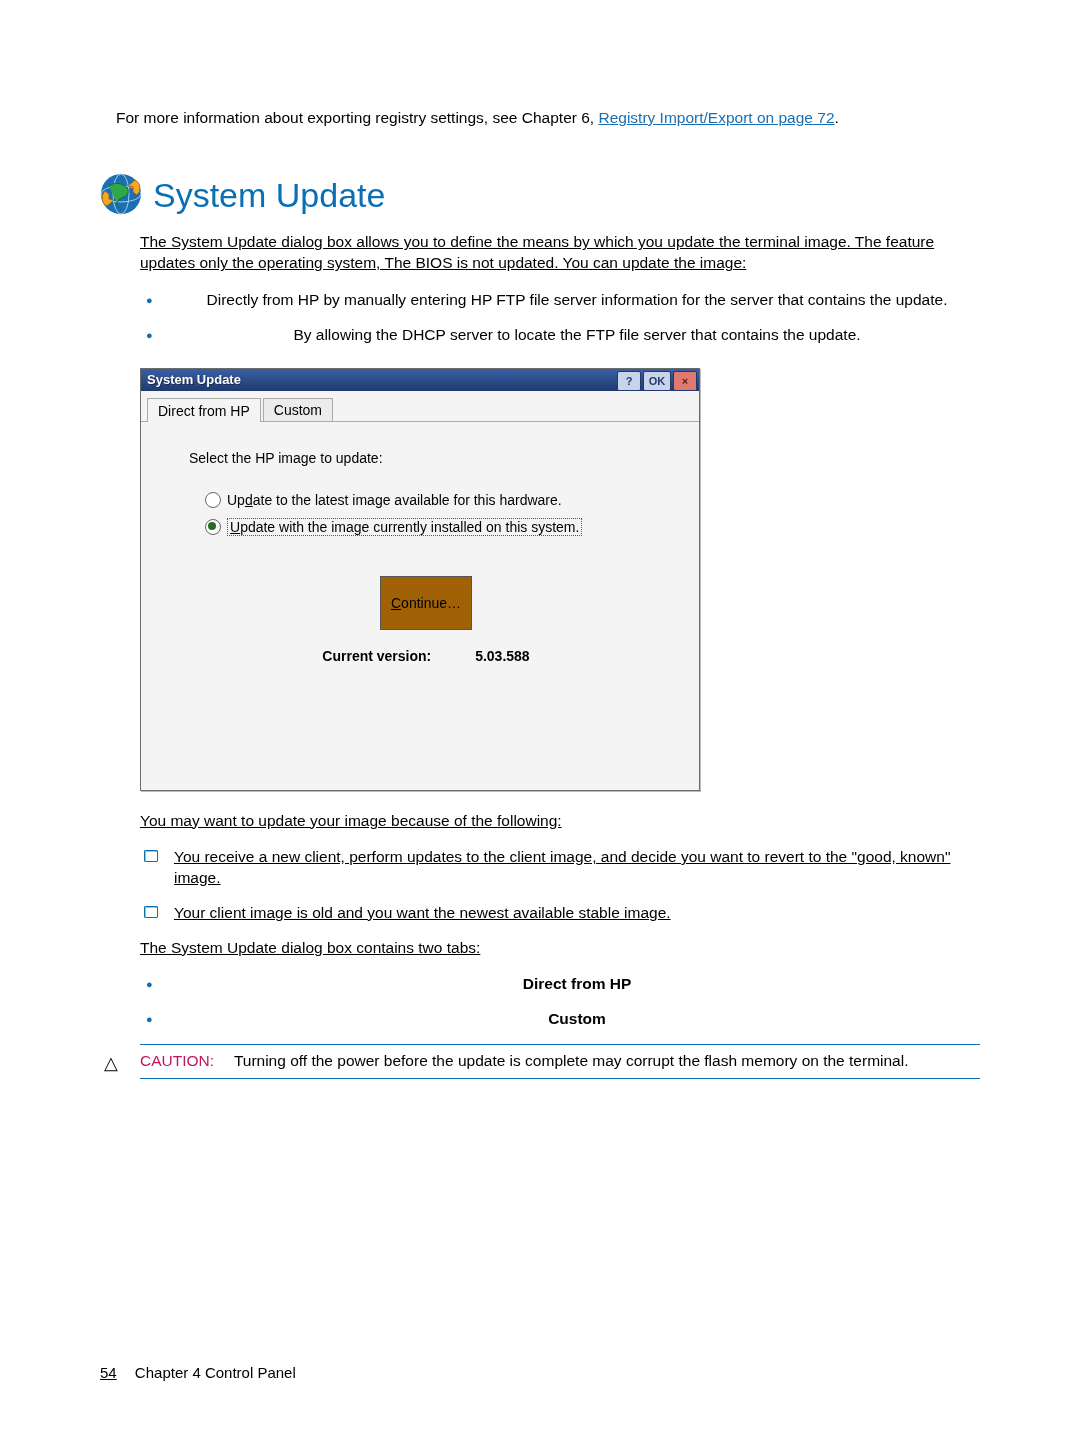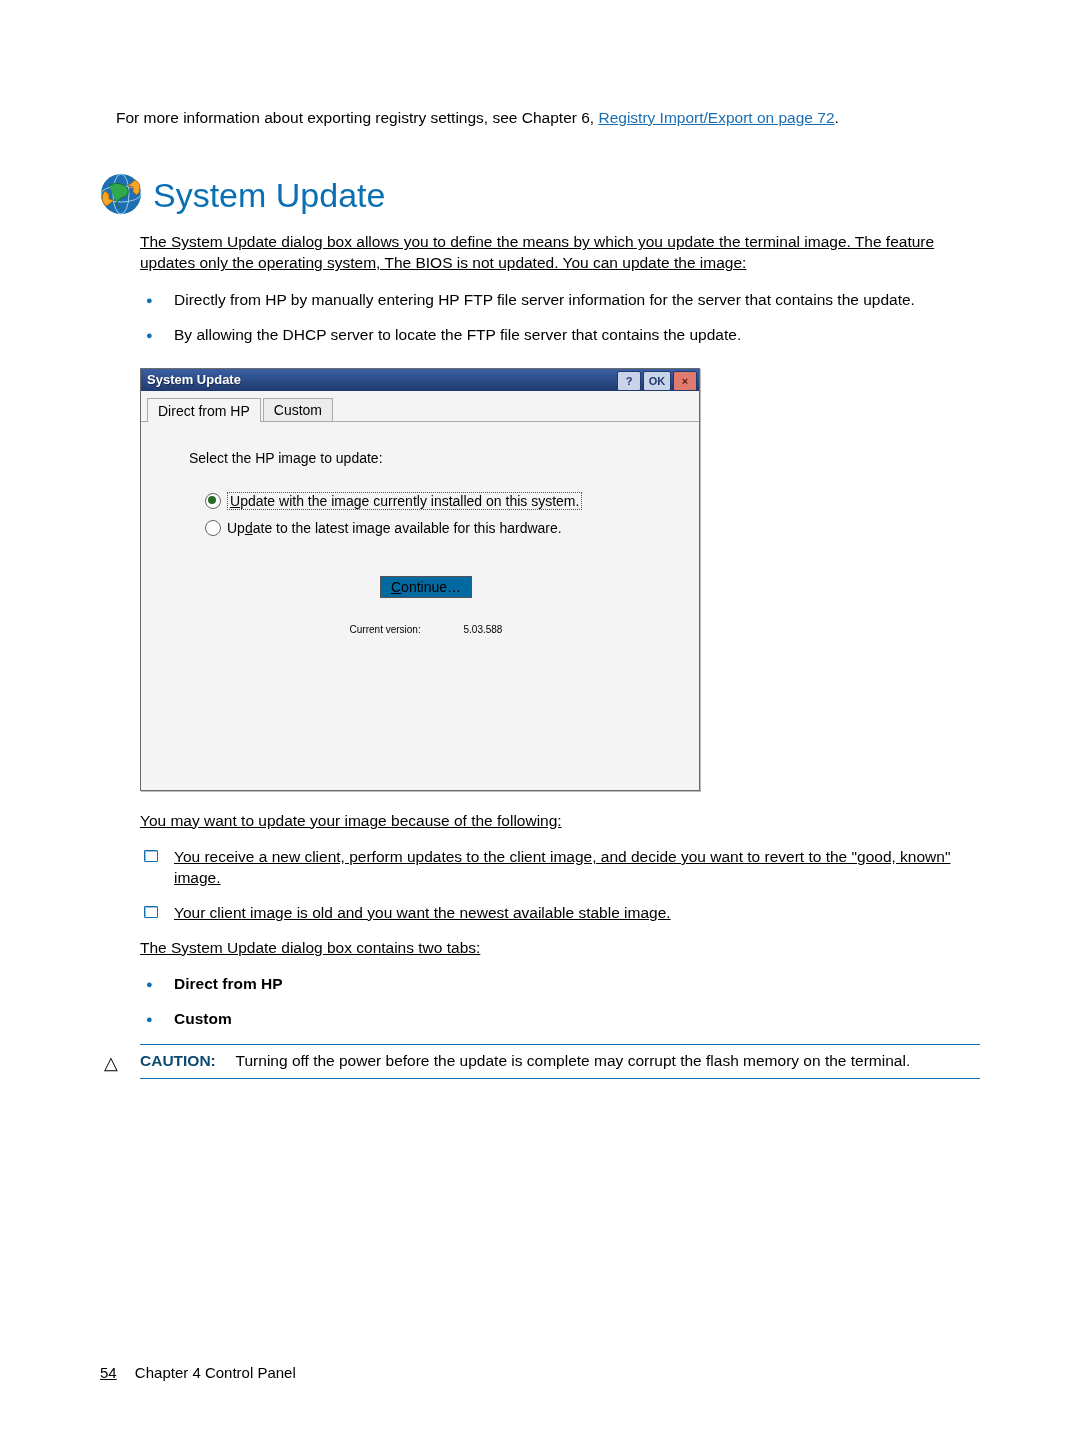--- a/index.html
+++ b/index.html
@@ -62,20 +62,21 @@
     list-style: none;
     padding: 0;
     margin: 14px 0 0 40px;
   }
   ul.dot-list > li {
     position: relative;
     padding-left: 34px;
     margin-bottom: 14px;
     line-height: 1.35;
     font-size: 15.5px;
+    text-align: center;
   }
   ul.dot-list > li::before {
     content: "●";
     color: #0a6fb3;
     position: absolute;
     left: 6px;
     top: 0;
     font-size: 11px;
     line-height: 20px;
   }
@@ -171,33 +172,34 @@
     background: #2a6a2a;
   }
   .radio-label u { text-decoration: underline; }
   .radio-label.dotted {
     border: 1px dotted #555;
     padding: 0 2px;
   }
   .continue-btn {
     display: inline-block;
     border: 1px solid #555;
-    background: #0369a1;
-    padding: 2px 10px;
+    background: #a16207;
+    padding: 18px 10px;
     font-size: 14px;
     margin-top: 30px;
     cursor: pointer;
   }
   .continue-row {
     text-align: center;
   }
   .version-row {
     text-align: center;
-    margin-top: 26px;
-    font-size: 10px;
+    margin-top: 18px;
+    font-size: 14px;
+    font-weight: bold;
   }
   .version-row span { display: inline-block; }
   .version-label { margin-right: 40px; }
 
   ul.checkbox-list {
     list-style: none;
     padding: 0;
     margin: 14px 0 0 40px;
     text-decoration: underline;
   }
@@ -226,22 +228,22 @@
     line-height: 1.35;
     font-size: 15.5px;
   }
   .caution-icon {
     position: absolute;
     left: -36px;
     top: 6px;
     font-size: 18px;
   }
   .caution-label {
-    color: #0c4a6e;
-    font-weight: bold;
+    color: #be185d;
+    font-weight: normal;
   }
   .footer {
     position: absolute;
     bottom: 56px;
     left: 100px;
     font-size: 15px;
   }
   .footer .pn { margin-right: 14px; text-decoration: underline; }
 </style>
 </head>
@@ -283,26 +285,26 @@
         <div class="title-btn close">×</div>
       </div>
       <div class="tabstrip">
         <div class="tab active">Direct from HP</div>
         <div class="tab">Custom</div>
       </div>
       <div class="tab-body">
         <div class="prompt-line">Select the HP image to update:</div>
 
         <div class="radio-row">
+          <span class="radio"></span>
+          <span class="radio-label"><span>Up</span><u>d</u><span>ate to the latest image available for this hardware.</span></span>
+        </div>
+        <div class="radio-row">
           <span class="radio checked"></span>
           <span class="radio-label dotted"><u>U</u><span>pdate with the image currently installed on this system.</span></span>
-        </div>
-        <div class="radio-row">
-          <span class="radio"></span>
-          <span class="radio-label"><span>Up</span><u>d</u><span>ate to the latest image available for this hardware.</span></span>
         </div>
 
         <div class="continue-row">
           <span class="continue-btn"><u>C</u><span>ontinue…</span></span>
         </div>
 
         <div class="version-row">
           <span class="version-label">Current version:</span>
           <span>5.03.588</span>
         </div>

